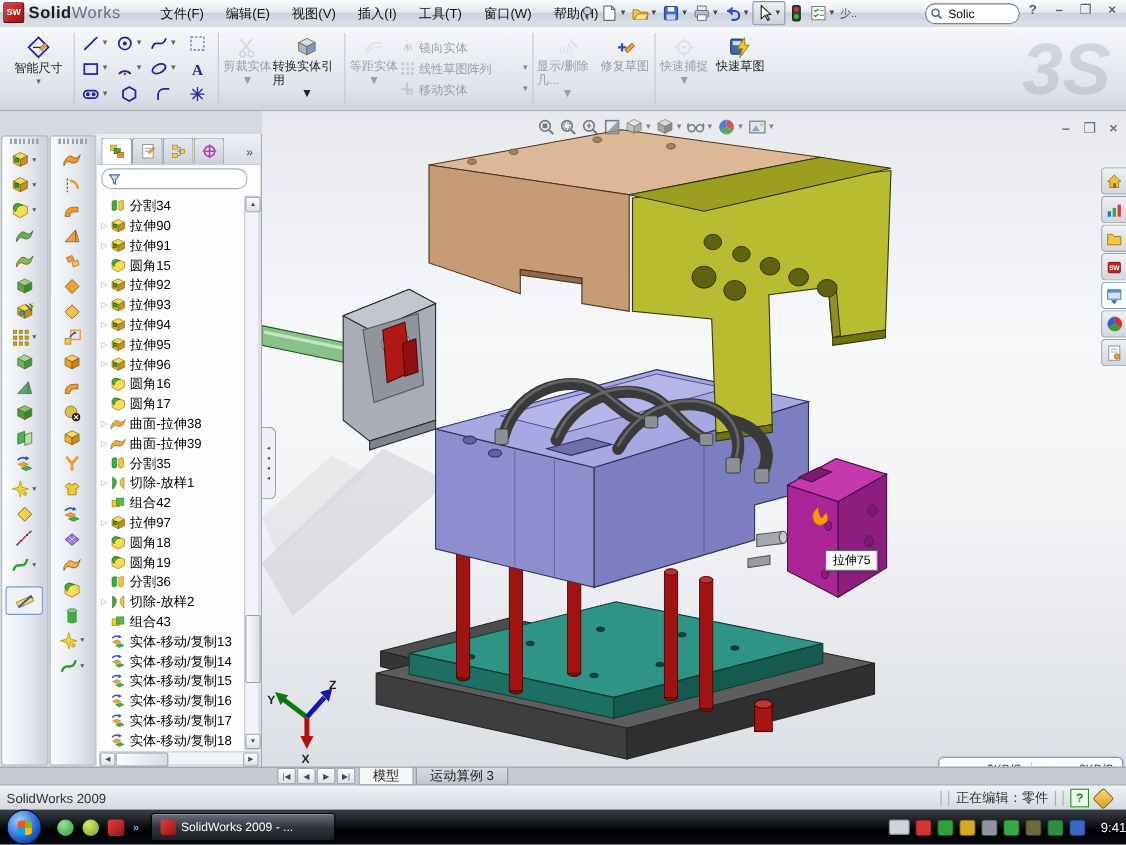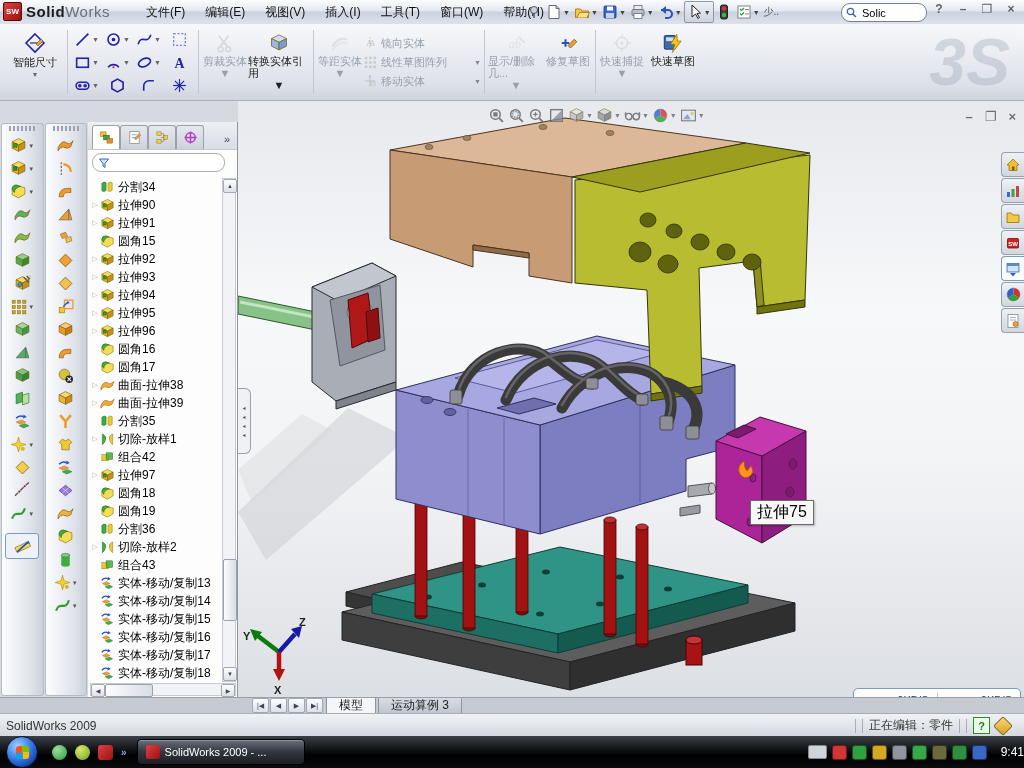--- a/index.html
+++ b/index.html
@@ -102,21 +102,21 @@
   .hudic .dd{font-size:7px;color:#667;}
   #docctrl{right:8px;top:8px;display:flex;gap:12px;color:#6a7078;font-size:13px;font-weight:bold;}
   #taskpane{right:0;top:51px;width:23px;display:flex;flex-direction:column;gap:1px;}
   .tpc{width:22px;height:23px;border:1px solid #9aa0ac;border-right:none;border-radius:4px 0 0 4px;
     background:linear-gradient(#eef1f5,#d2d7df);display:flex;align-items:center;justify-content:center;}
   .tpc.pressed{background:#fbfcfe;border-color:#7a9ac8;}
   #splittab{left:0;top:287px;width:12px;height:64px;background:#eef0f4;border:1px solid #9aa0ac;
     border-left:none;border-radius:0 6px 6px 0;display:flex;flex-direction:column;align-items:center;
     justify-content:center;gap:2px;color:#556;font-size:6px;}
   #tooltip{left:512px;top:399px;background:#f7f7f7;border:1px solid #6a6a6a;padding:1px 6px;
-    font-size:16px;color:#000;box-shadow:1px 1px 2px rgba(0,0,0,.25);}
+    font-size:11px;color:#000;box-shadow:1px 1px 2px rgba(0,0,0,.25);}
   #netwidget{left:615px;top:587px;width:166px;height:21px;background:#fefefe;
     border:1px solid #7a9cc0;border-radius:5px;display:flex;align-items:center;
     font-size:11px;color:#16396a;box-shadow:0 1px 2px rgba(0,0,0,.15);}
   #netwidget .half{flex:1;display:flex;align-items:center;justify-content:space-between;padding:0 8px;}
   #netwidget .div{width:1px;height:13px;background:#b8c6d6;}
   .arr-dn{color:#e89a18;font-weight:bold;} .arr-up{color:#2ba12b;font-weight:bold;}
   
   #doctabbar{left:0;top:697px;width:1024px;height:16px;background:#c6cad1;border-top:1px solid #9aa0aa;
     display:flex;align-items:center;padding-left:252px;box-sizing:border-box;z-index:7;}
   .navb{width:15px;height:13px;margin-right:1px;font-size:7px;}

